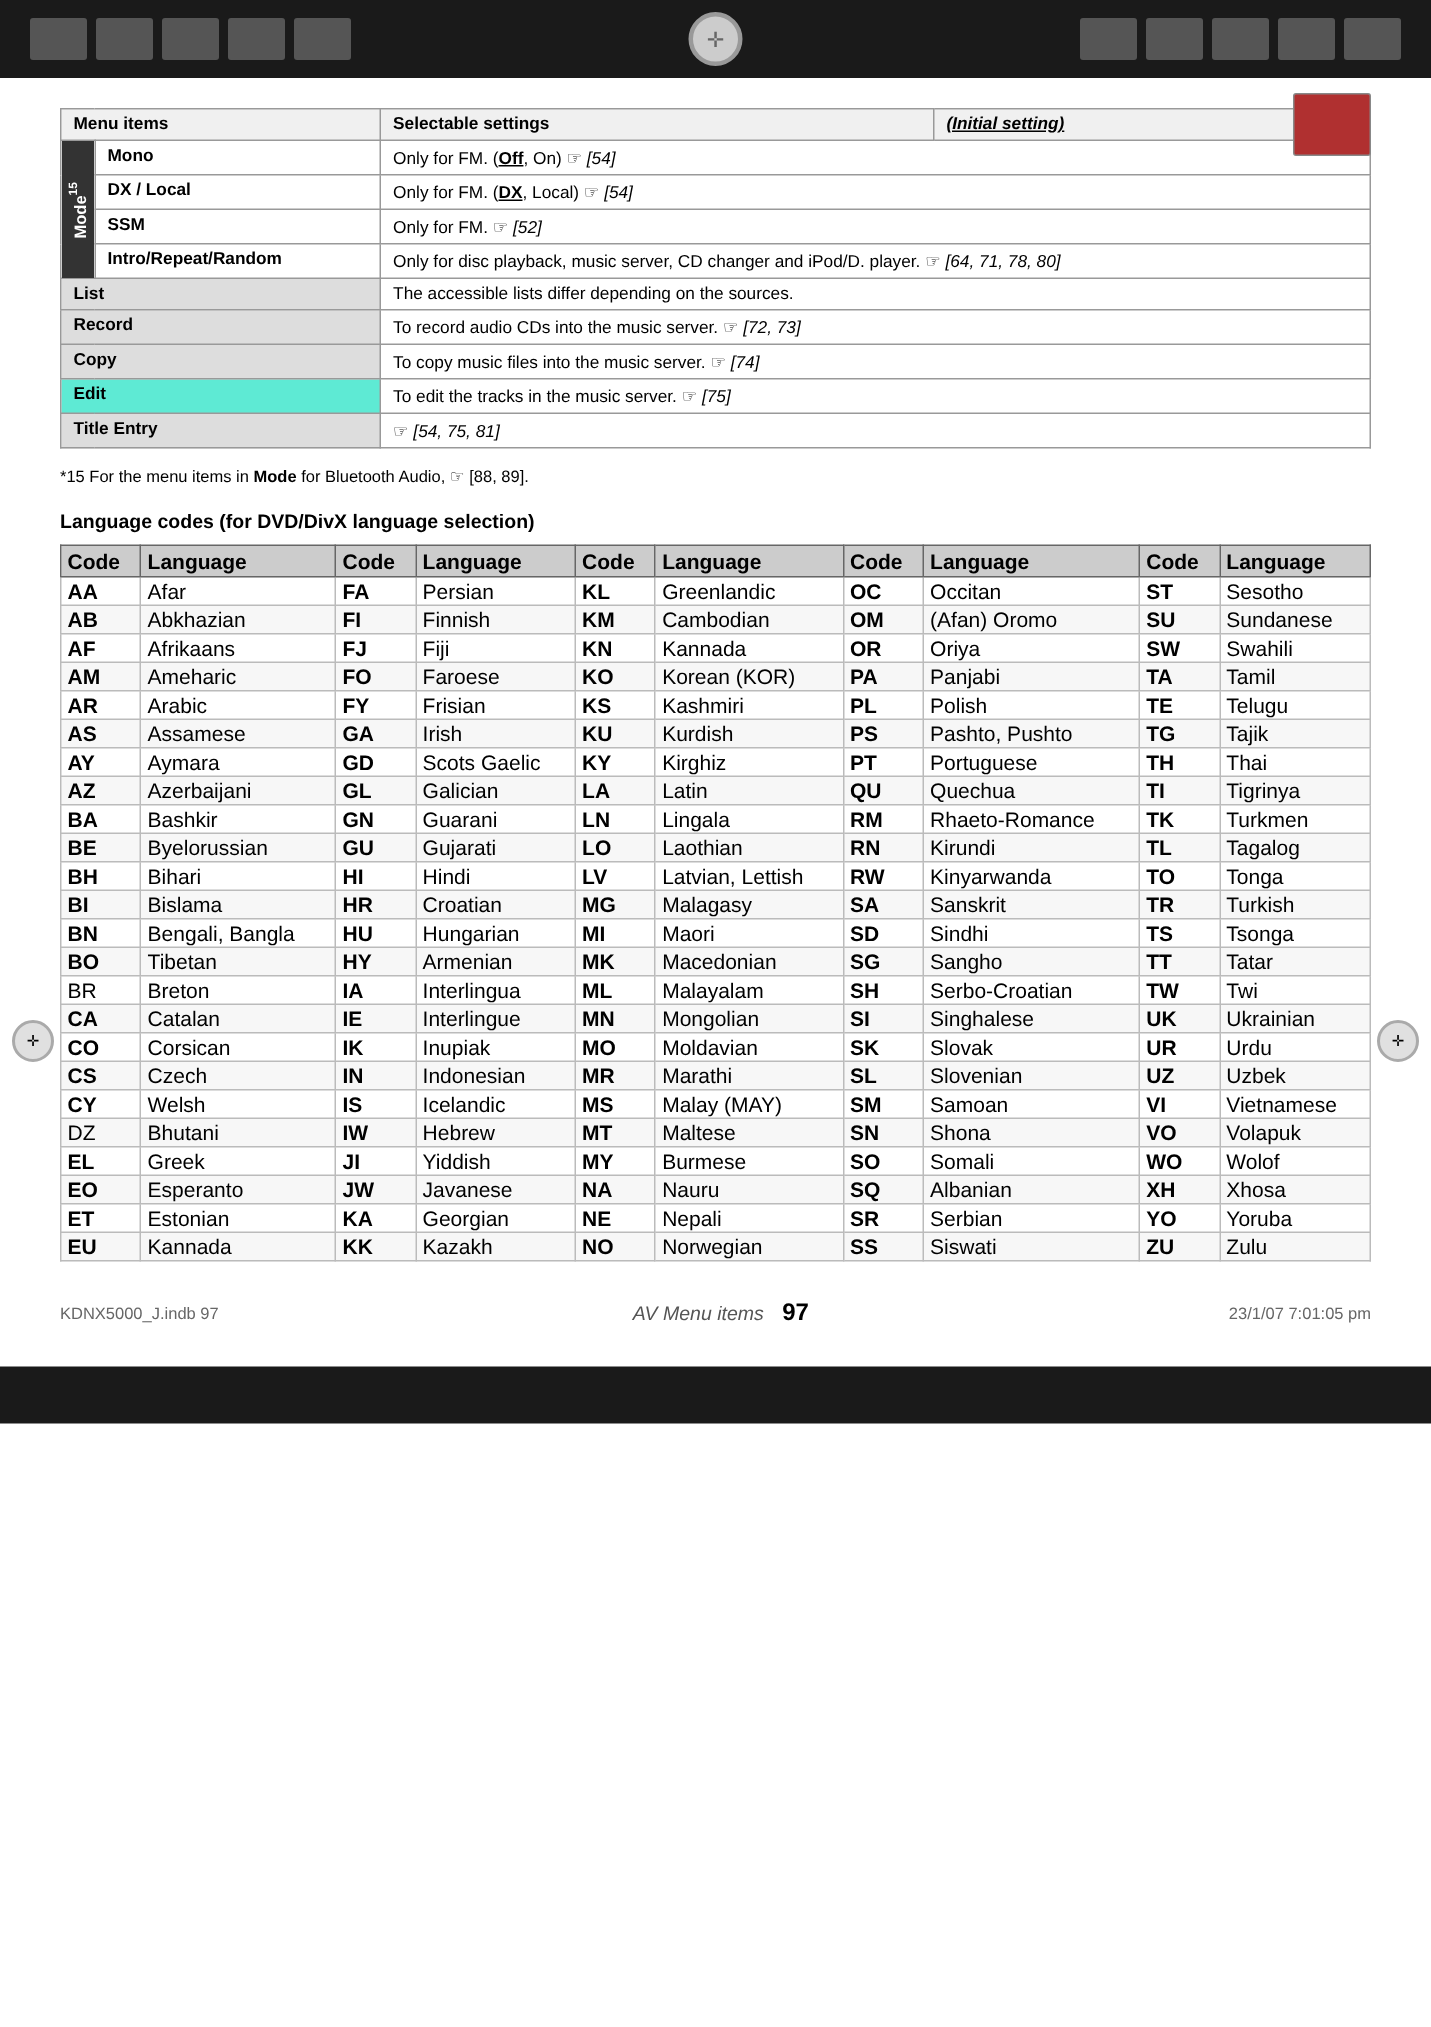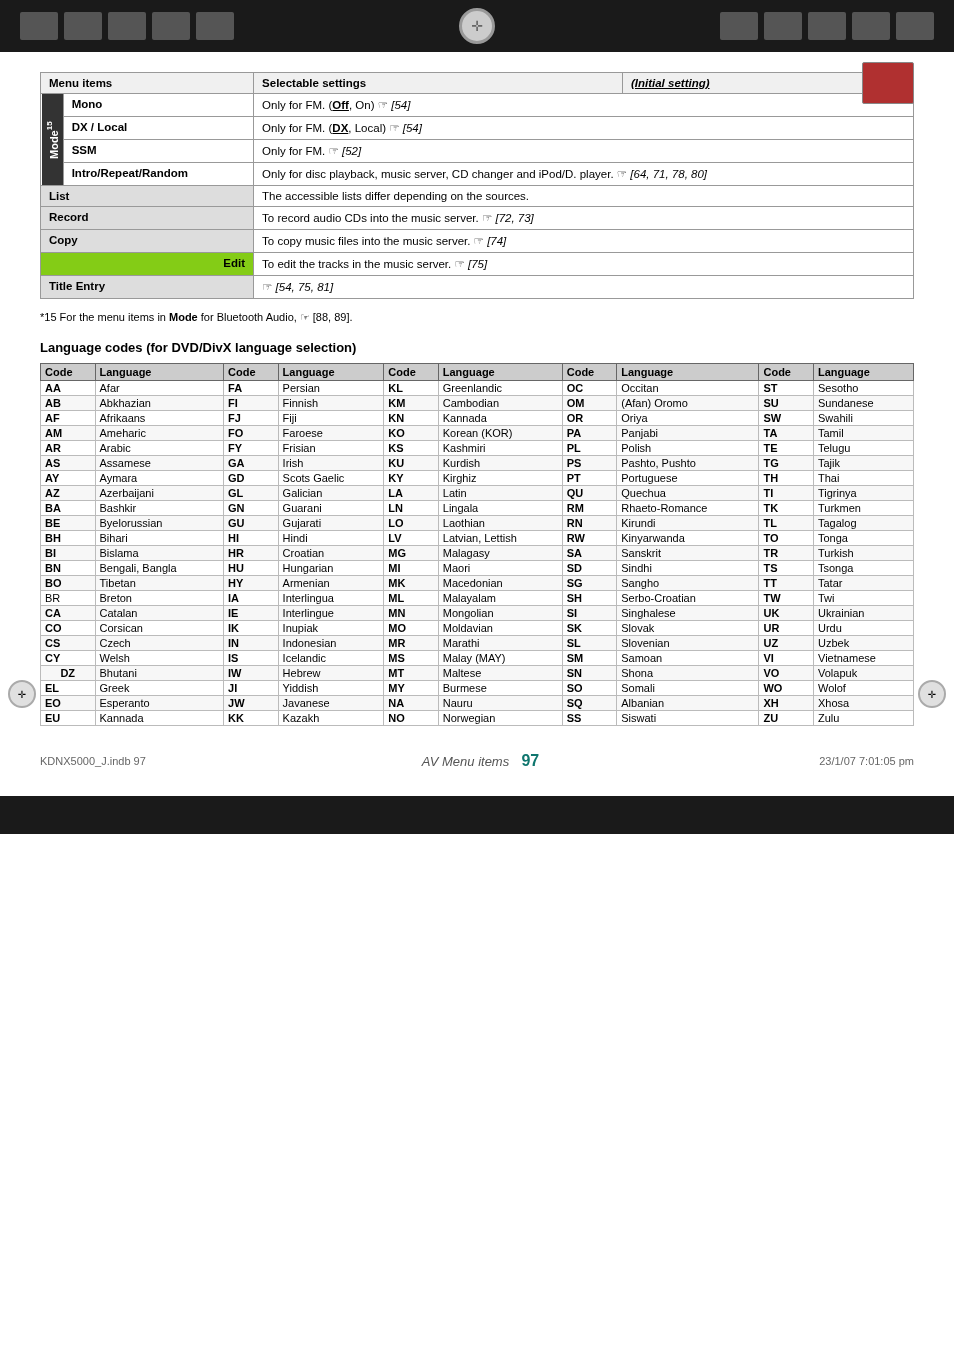--- a/index.html
+++ b/index.html
@@ -86,21 +86,21 @@
 
     
     .lang-title {
       font-weight: bold;
       font-size: 13px;
       margin-bottom: 8px;
     }
     .lang-table {
       width: 100%;
       border-collapse: collapse;
-      font-size: 11px;
+      font-size: 14px;
     }
     .lang-table th {
       border: 1px solid #666;
       padding: 2px 4px;
       background: #d0d0d0;
       font-weight: bold;
       text-align: left;
     }
     .lang-table td {
       border: 1px solid #bbb;
@@ -129,21 +129,21 @@
       display: flex;
       justify-content: space-between;
       align-items: center;
       padding: 6px 40px;
       font-size: 11px;
       color: #666;
     }
     .page-label {
       font-size: 16px;
       font-weight: bold;
-      color: #0f766e;
+      color: #000000;
       margin-right: 4px;
     }
     .av-menu-text {
       font-style: italic;
       color: #555;
       font-size: 13px;
     }
     .mode-label-vert {
       writing-mode: vertical-rl;
       transform: rotate(180deg);
@@ -235,21 +235,21 @@
       </tr>
       <tr>
         <td colspan="2" style="background:#ddd;"><b>Record</b></td>
         <td colspan="2">To record audio CDs into the music server. ☞ <i>[72, 73]</i></td>
       </tr>
       <tr>
         <td colspan="2" style="background:#ddd;"><b>Copy</b></td>
         <td colspan="2">To copy music files into the music server. ☞ <i>[74]</i></td>
       </tr>
       <tr>
-        <td colspan="2" style="background:#84cc16;text-align:right;"><b>Edit</b></td>
+        <td colspan="2" style="background:#5eead4;"><b>Edit</b></td>
         <td colspan="2">To edit the tracks in the music server. ☞ <i>[75]</i></td>
       </tr>
       <tr>
         <td colspan="2" style="background:#ddd;"><b>Title Entry</b></td>
         <td colspan="2">☞ <i>[54, 75, 81]</i></td>
       </tr>
     </tbody>
   </table>
 
   <p class="footnote">
@@ -496,21 +496,21 @@
           <td class="code" style="font-weight: bold; min-width: 28px;">IS</td>
           <td>Icelandic</td>
           <td class="code" style="font-weight: bold; min-width: 28px;">MS</td>
           <td>Malay (MAY)</td>
           <td class="code" style="font-weight: bold; min-width: 28px;">SM</td>
           <td>Samoan</td>
           <td class="code" style="font-weight: bold; min-width: 28px;">VI</td>
           <td>Vietnamese</td>
         </tr>
         <tr>
-          <td class="code" style="font-weight: bold; min-width: 28px; text-align: center;">DZ</td>
+          <td class="code" style="font-weight: normal; min-width: 28px;">DZ</td>
           <td>Bhutani</td>
           <td class="code" style="font-weight: bold; min-width: 28px;">IW</td>
           <td>Hebrew</td>
           <td class="code" style="font-weight: bold; min-width: 28px;">MT</td>
           <td>Maltese</td>
           <td class="code" style="font-weight: bold; min-width: 28px;">SN</td>
           <td>Shona</td>
           <td class="code" style="font-weight: bold; min-width: 28px;">VO</td>
           <td>Volapuk</td>
         </tr>
@@ -532,20 +532,32 @@
           <td class="code" style="font-weight: bold; min-width: 28px;">JW</td>
           <td>Javanese</td>
           <td class="code" style="font-weight: bold; min-width: 28px;">NA</td>
           <td>Nauru</td>
           <td class="code" style="font-weight: bold; min-width: 28px;">SQ</td>
           <td>Albanian</td>
           <td class="code" style="font-weight: bold; min-width: 28px;">XH</td>
           <td>Xhosa</td>
         </tr>
         <tr>
+          <td class="code" style="font-weight: bold; min-width: 28px;">ET</td>
+          <td>Estonian</td>
+          <td class="code" style="font-weight: bold; min-width: 28px;">KA</td>
+          <td>Georgian</td>
+          <td class="code" style="font-weight: bold; min-width: 28px;">NE</td>
+          <td>Nepali</td>
+          <td class="code" style="font-weight: bold; min-width: 28px;">SR</td>
+          <td>Serbian</td>
+          <td class="code" style="font-weight: bold; min-width: 28px;">YO</td>
+          <td>Yoruba</td>
+        </tr>
+        <tr>
           <td class="code" style="font-weight: bold; min-width: 28px;">EU</td>
           <td>Kannada</td>
           <td class="code" style="font-weight: bold; min-width: 28px;">KK</td>
           <td>Kazakh</td>
           <td class="code" style="font-weight: bold; min-width: 28px;">NO</td>
           <td>Norwegian</td>
           <td class="code" style="font-weight: bold; min-width: 28px;">SS</td>
           <td>Siswati</td>
           <td class="code" style="font-weight: bold; min-width: 28px;">ZU</td>
           <td>Zulu</td>

